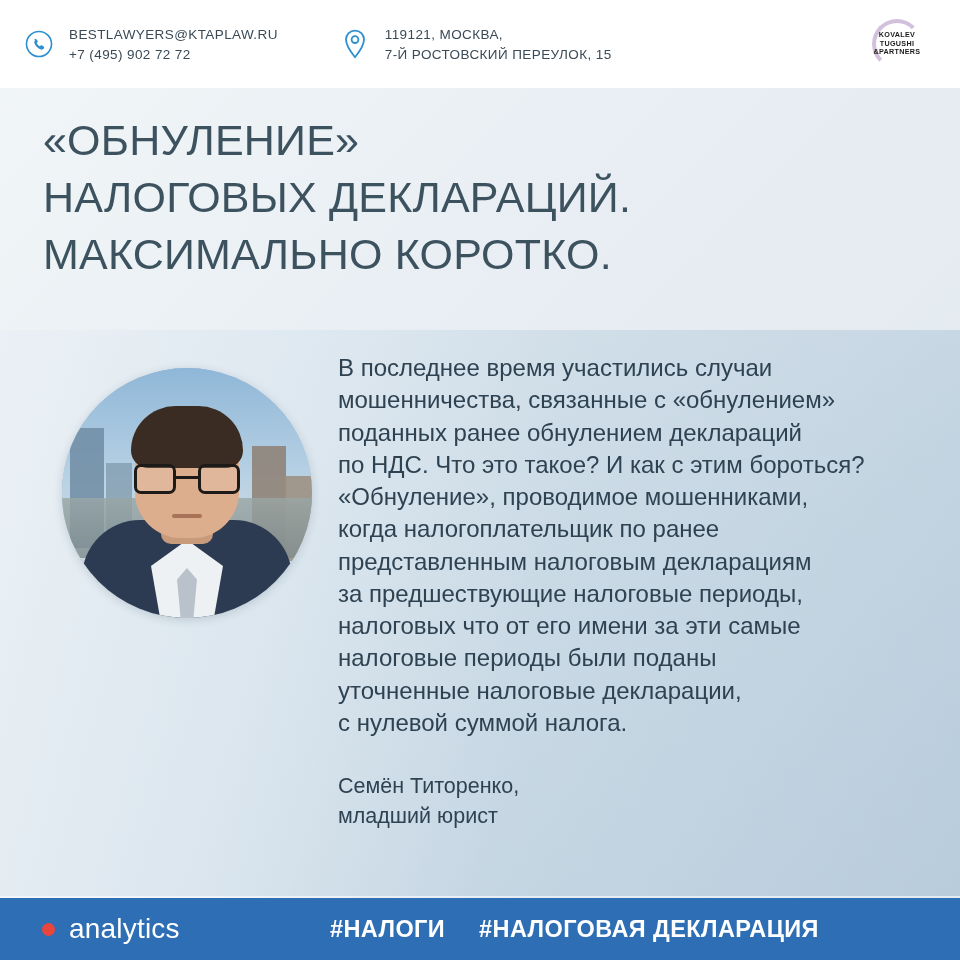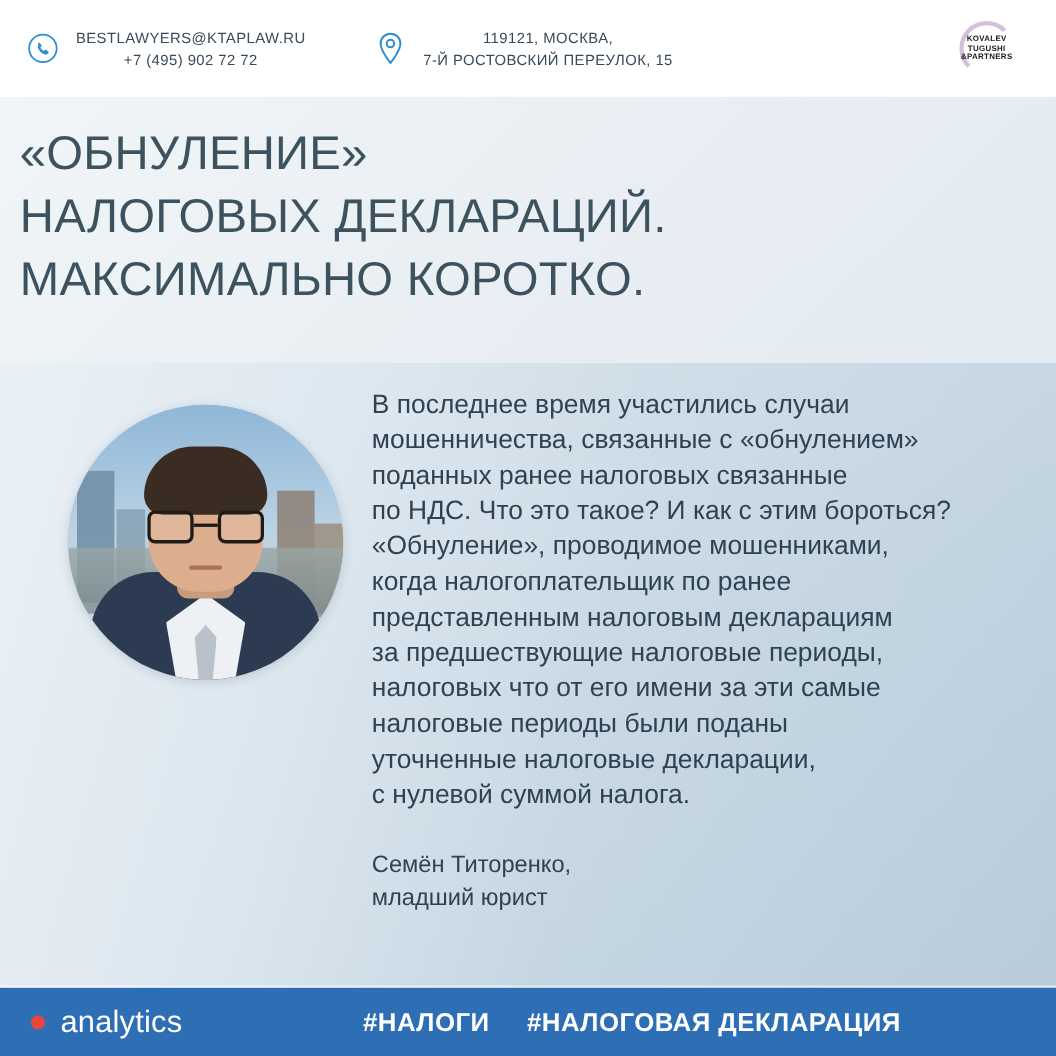--- a/index.html
+++ b/index.html
@@ -18,21 +18,21 @@
 
   
   .header {
     position: absolute; top: 0; left: 0;
     width: 960px; height: 88px;
     background: #ffffff;
     display: flex; align-items: center;
     padding: 0 22px;
     z-index: 5;
   }
-  .contact-block { display: flex; align-items: center; gap: 13px; text-align: center; }
+  .contact-block { display: flex; align-items: center; gap: 13px; }
   .contact-block.addr { margin-left: 60px; }
   .icon-circle {
     width: 34px; height: 34px; flex: 0 0 34px;
     display: flex; align-items: center; justify-content: center;
   }
   .contact-lines { display: flex; flex-direction: column; gap: 5px; }
   .contact-lines span {
     font-size: 13.5px; letter-spacing: 0.4px;
     color: #3b4a57; font-weight: 500;
     white-space: nowrap;
@@ -59,21 +59,21 @@
     border: 4px solid #ccb6d6;
     border-right-color: transparent;
     border-bottom-color: transparent;
     opacity: 0.85;
     z-index: 1;
   }
 
   
   .title-area {
     position: absolute; top: 112px; left: 0;
-    width: 960px; padding: 0 18px;
+    width: 960px; padding: 0 43px;
     z-index: 4;
   }
   .title-area h1 {
     font-size: 43px;
     line-height: 1.32;
     font-weight: 400;
     letter-spacing: 0.2px;
     color: #3d525f;
   }
   .title-area h1 .ln { display: block; }
@@ -210,21 +210,21 @@
   
   .footer {
     position: absolute; left: 0; bottom: 0;
     width: 960px; height: 62px;
     background: #2d6eb5;
     display: flex; align-items: center;
     z-index: 6;
   }
   .footer .left {
     display: flex; align-items: center; gap: 14px;
-    padding-left: 28px; width: 330px;
+    padding-left: 42px; width: 330px;
   }
   .dot {
     width: 13px; height: 13px; border-radius: 50%;
     background: #e8463c; flex: 0 0 13px;
   }
   .footer .left span {
     color: #ffffff; font-size: 28px; font-weight: 400; letter-spacing: 0.2px;
   }
   .footer .tags {
     display: flex; align-items: flex-end; gap: 34px;
@@ -312,21 +312,21 @@
         <b></b>
         <i class="r"></i>
     </div>
     <div class="av-mouth"></div>
   </div>
 
   <div class="body-text">
     <p>
       <span class="ln">В последнее время участились случаи</span>
       <span class="ln">мошенничества, связанные с «обнулением»</span>
-      <span class="ln">поданных ранее налоговых связанные</span>
+      <span class="ln">поданных ранее обнулением деклараций</span>
       <span class="ln">по НДС. Что это такое? И как с этим бороться?</span>
       <span class="ln">«Обнуление», проводимое мошенниками,</span>
       <span class="ln">когда налогоплательщик по ранее</span>
       <span class="ln">представленным налоговым декларациям</span>
       <span class="ln">за предшествующие налоговые периоды,</span>
       <span class="ln">налоговых что от его имени за эти самые</span>
       <span class="ln">налоговые периоды были поданы</span>
       <span class="ln">уточненные налоговые декларации,</span>
       <span class="ln">с нулевой суммой налога.</span>
     </p>

